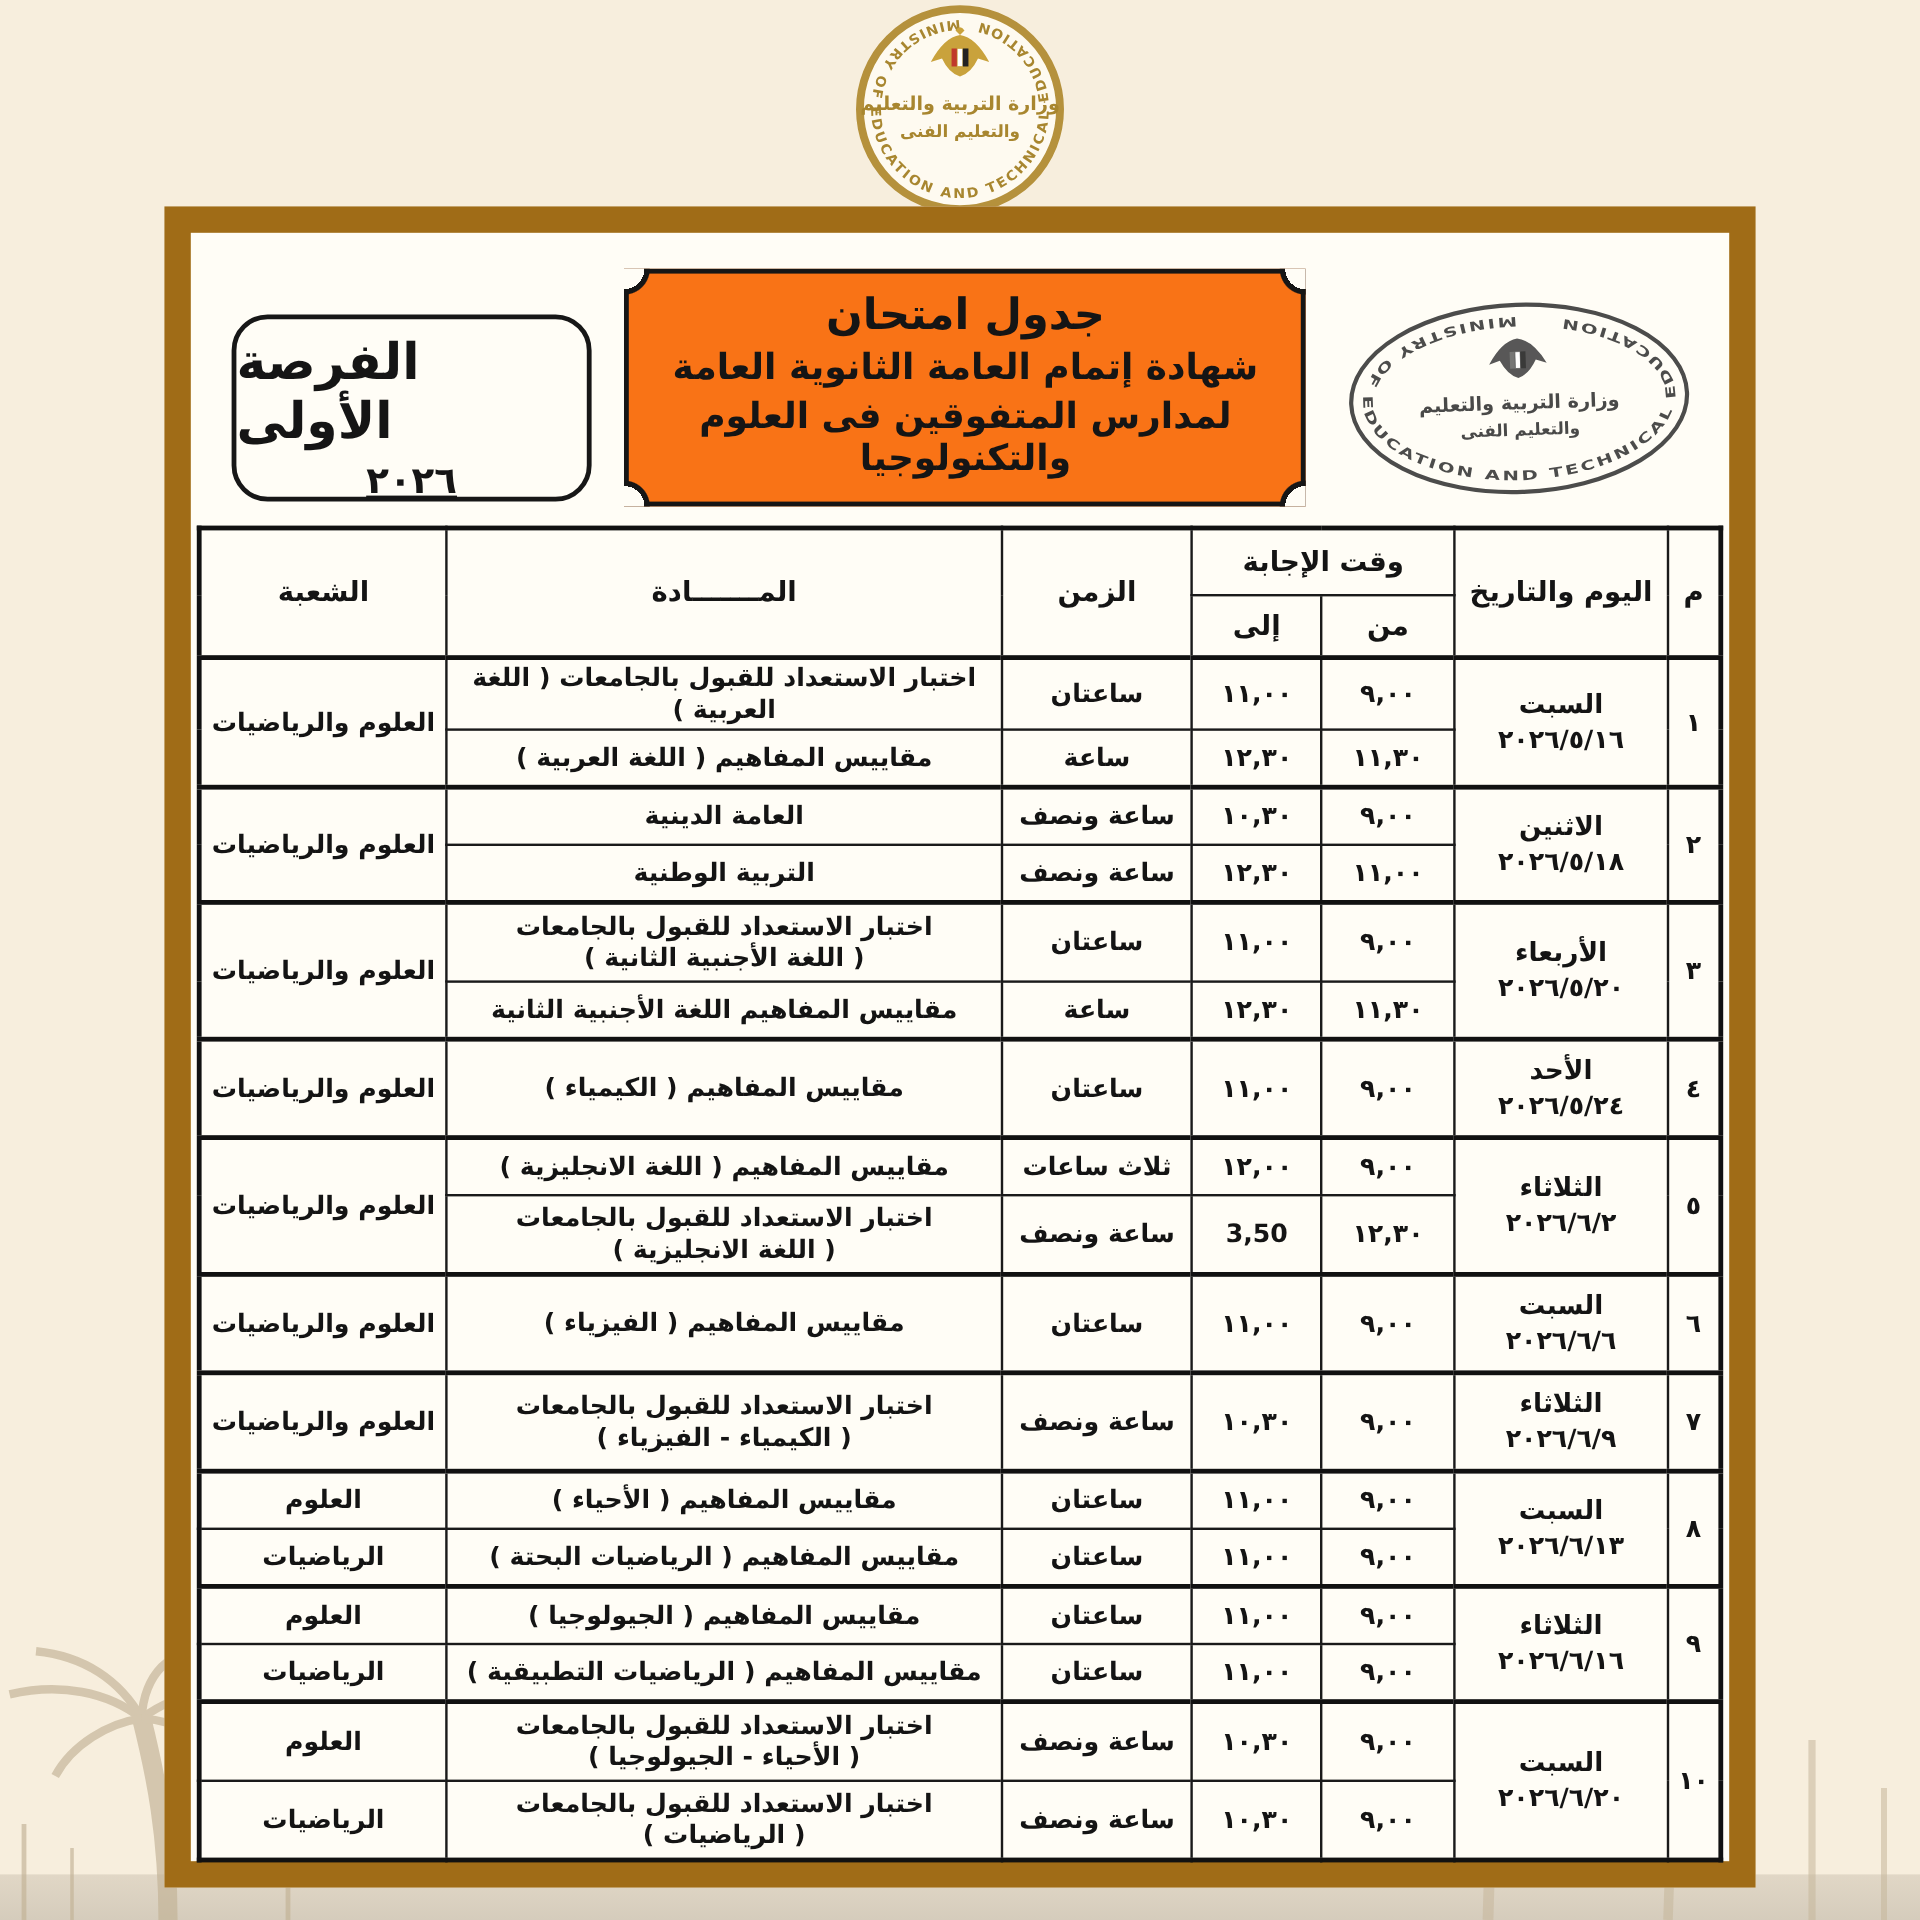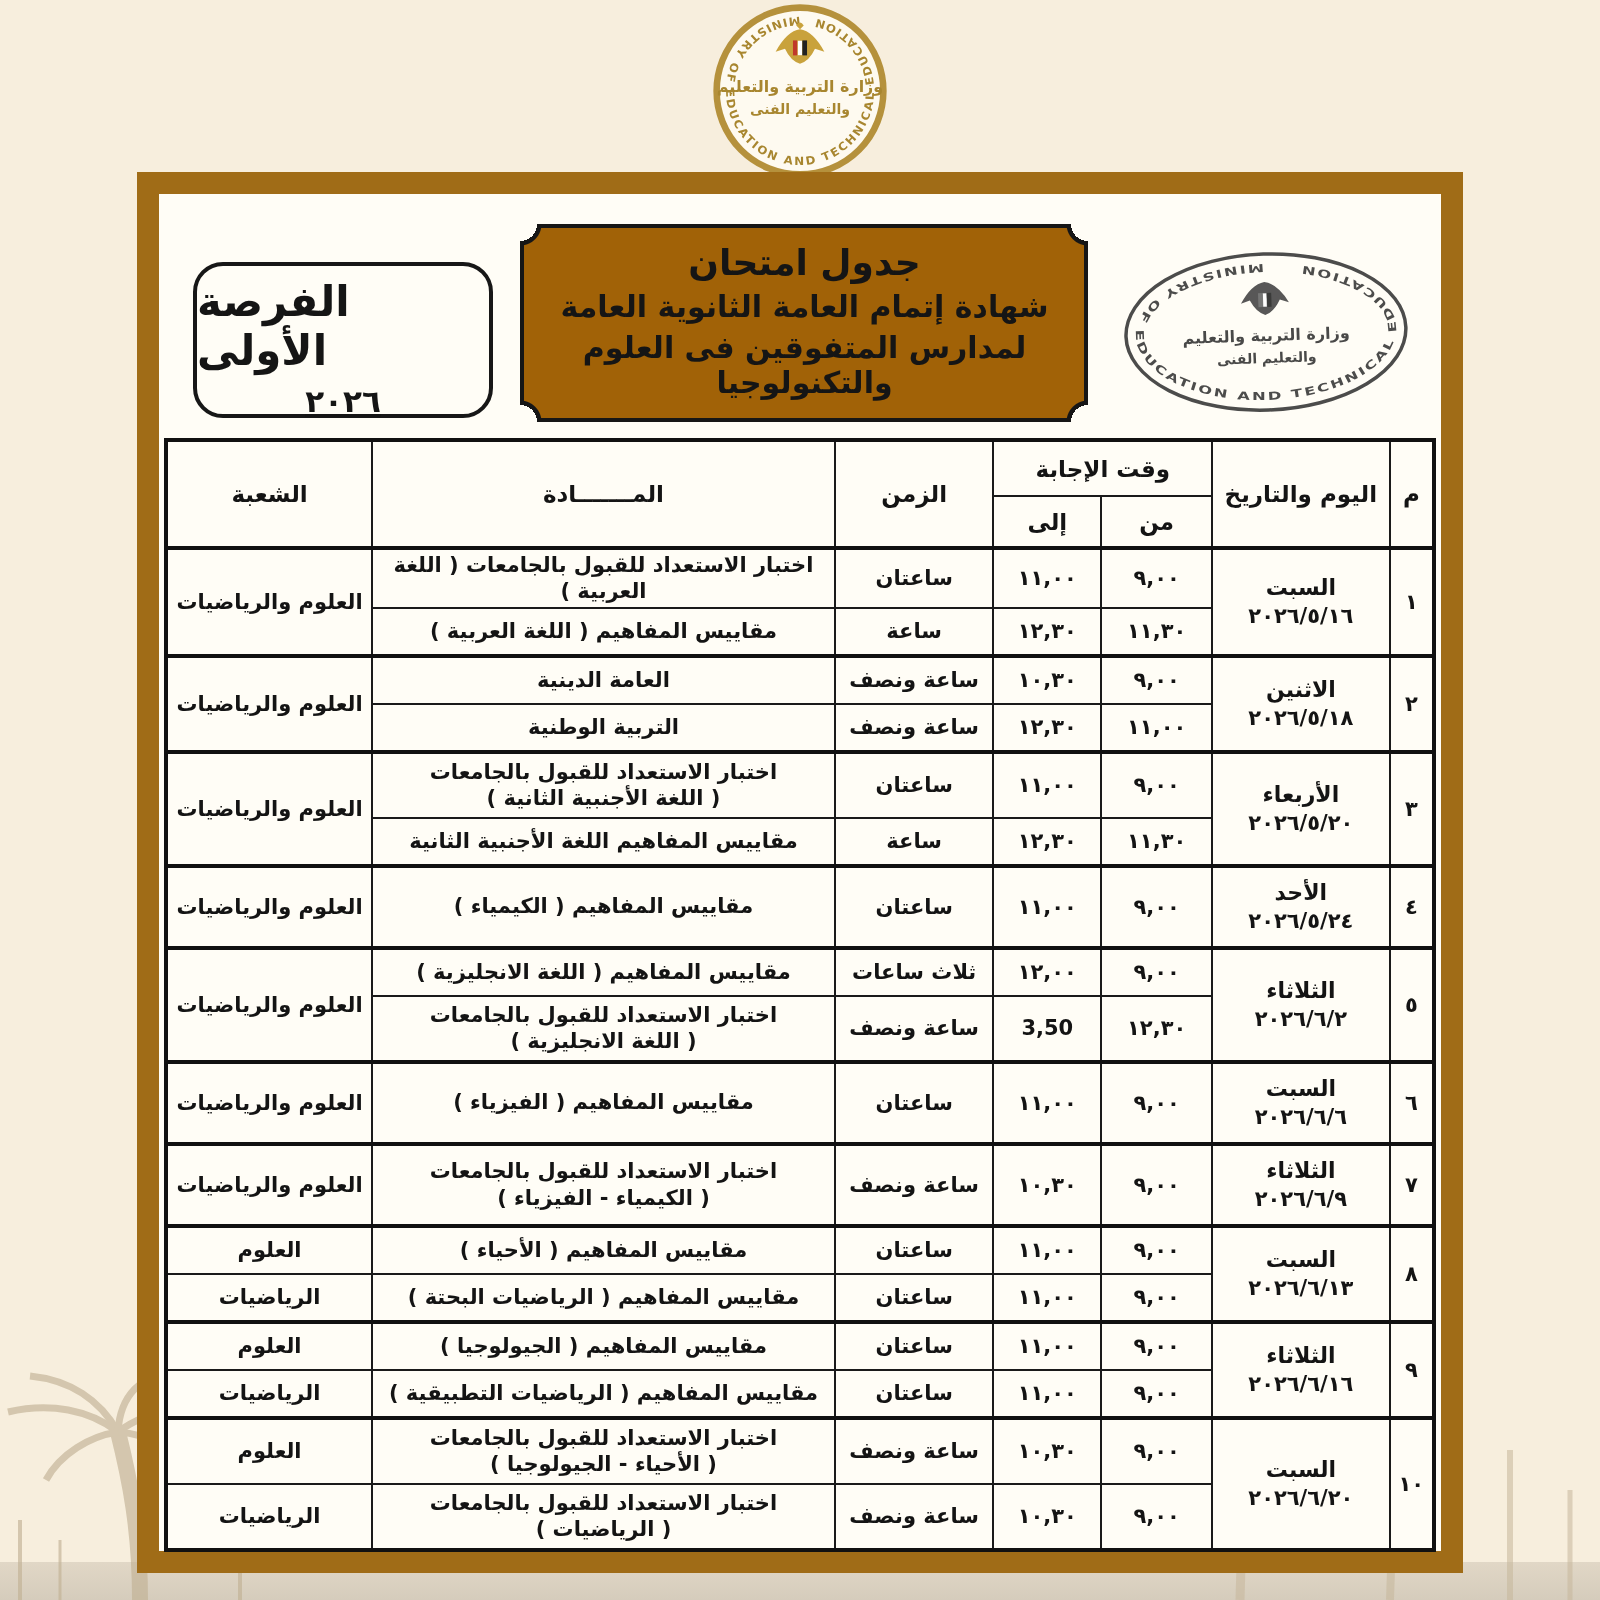--- a/index.html
+++ b/index.html
@@ -31,21 +31,21 @@
     box-sizing:border-box;width:300px;height:156px;margin:46px 0 0 18px;
     border:4px solid #171717;border-radius:30px;
     display:flex;flex-direction:column;align-items:center;justify-content:center;gap:8px;
     font-weight:bold;
   }
   .session-box .l1{font-size:42px;margin-top:16px;}
   .session-box .l2{font-size:31px;text-decoration:underline;}
   
   .title-box{
     position:relative;box-sizing:border-box;width:568px;margin:8px auto 0 auto;
-    border:4px solid #161616;background:#a16207;
+    border:4px solid #161616;background:#f97316;
     padding:14px 8px 12px 10px;text-align:center;font-weight:bold;direction:rtl;
   }
   .title-box .t1{font-size:36px;margin-bottom:6px;}
   .title-box .t2{font-size:30px;margin-bottom:6px;}
   .title-box .t3{font-size:30px;margin-bottom:6px;}
   .title-box .t4{font-size:30px;font-family:"DejaVu Serif",serif;direction:ltr;}
   .notch{position:absolute;width:34px;height:34px;pointer-events:none;}
   .notch.tl{top:-4px;left:-4px;background:radial-gradient(circle at 0 0,#fffdf6 0 17px,#161616 17px 21px,rgba(0,0,0,0) 22px);}
   .notch.tr{top:-4px;right:-4px;background:radial-gradient(circle at 100% 0,#fffdf6 0 17px,#161616 17px 21px,rgba(0,0,0,0) 22px);}
   .notch.bl{bottom:-4px;left:-4px;background:radial-gradient(circle at 0 100%,#fffdf6 0 17px,#161616 17px 21px,rgba(0,0,0,0) 22px);}

